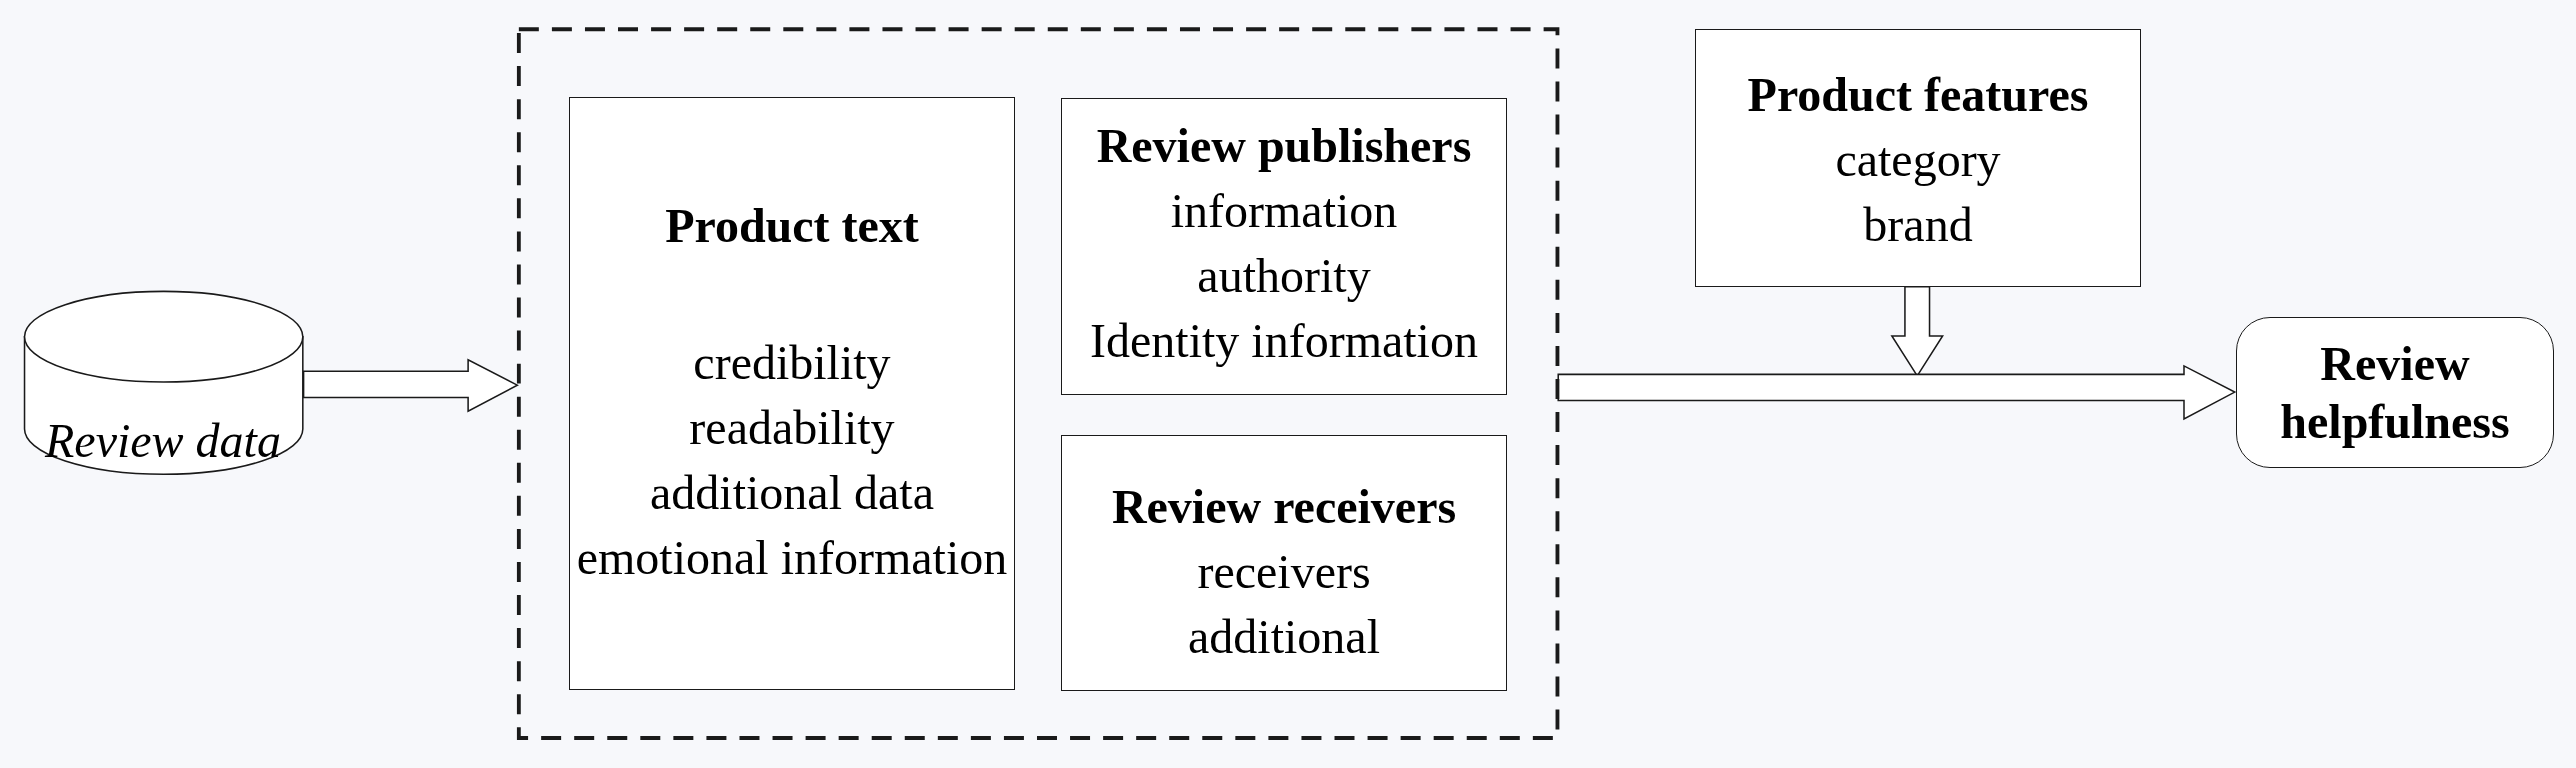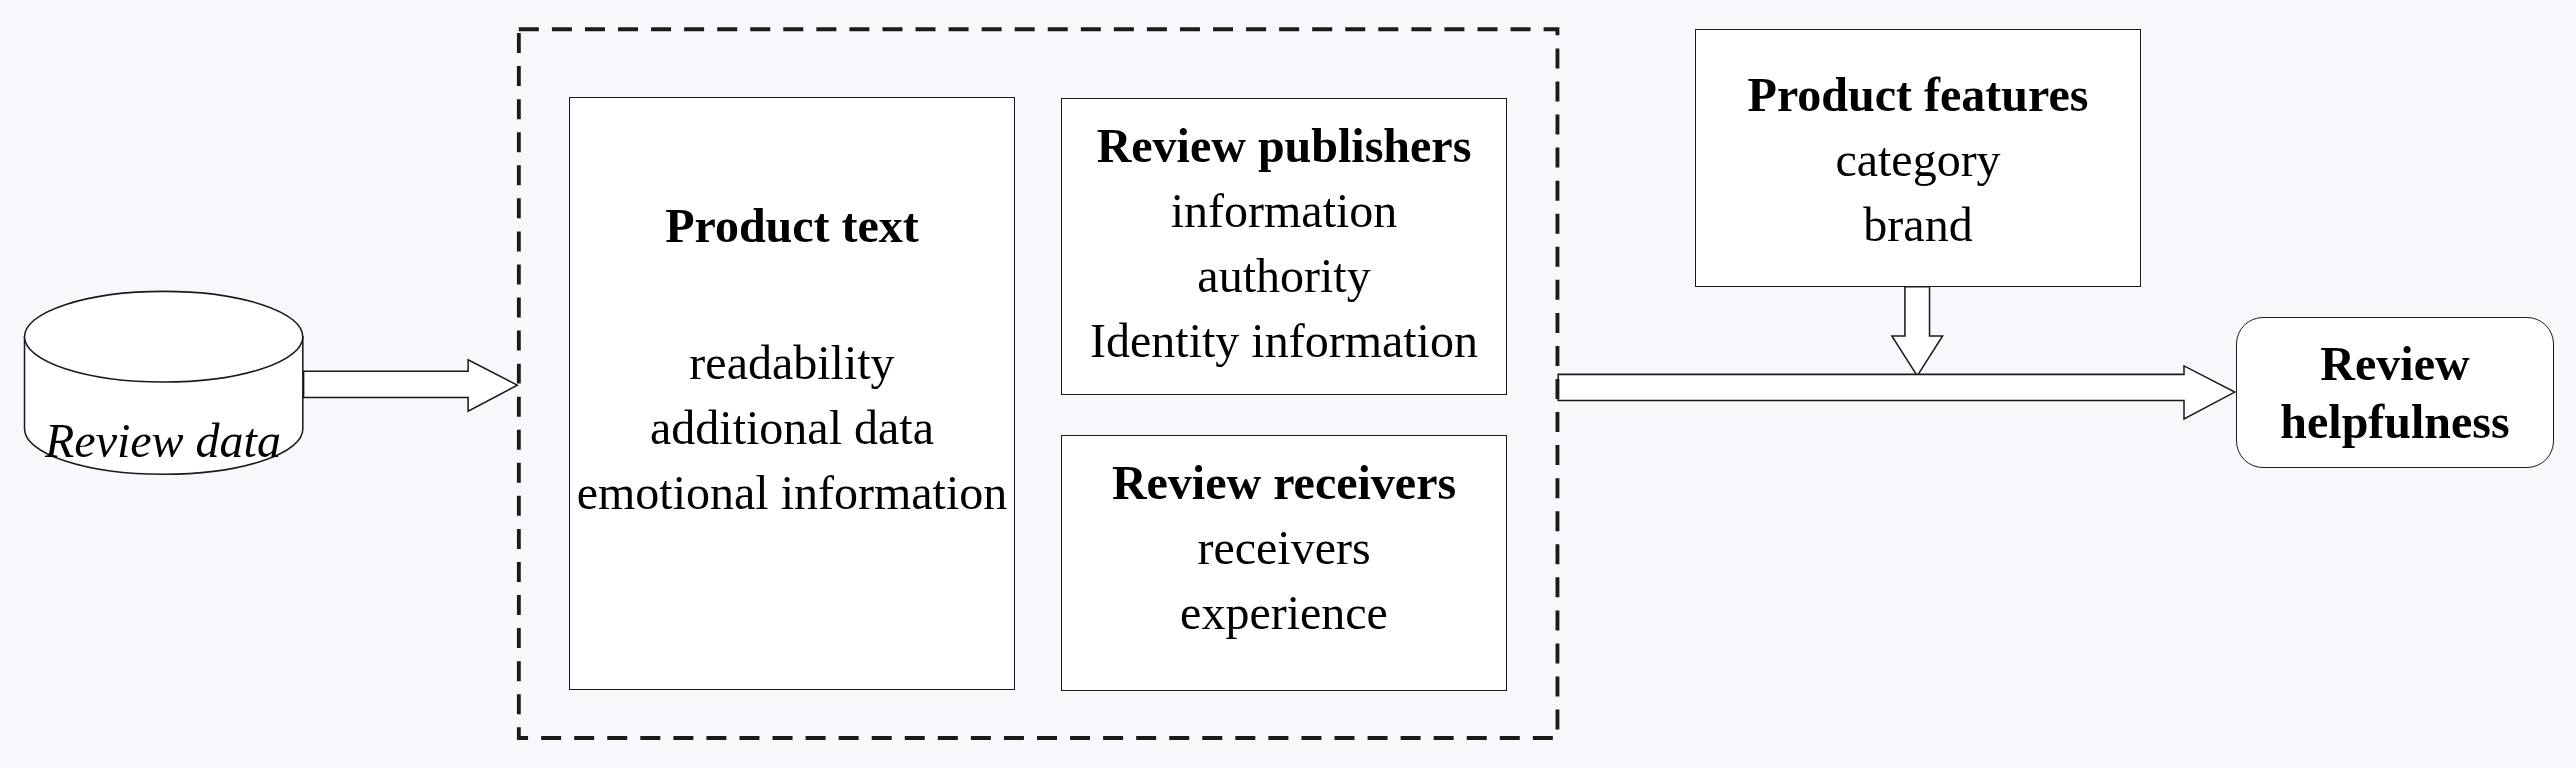--- a/index.html
+++ b/index.html
@@ -24,25 +24,25 @@
   }
   .node .title{font-weight:bold;}
   .rounded{border-radius:34px;}
   .label{
     position:absolute; font-size:48px; line-height:65px; text-align:center;font-style:italic;
   }
   
   #review-text-box{left:569px;top:97px;width:446px;height:593px;padding-top:95px;}
   #review-text-box .items{margin-top:72px;display:flex;flex-direction:column;align-items:center;}
   #review-publishers-box{left:1061px;top:98px;width:446px;height:297px;padding-top:14px;text-align:right;}
-  #review-receivers-box{left:1061px;top:435px;width:446px;height:256px;padding-top:14px;}
+  #review-receivers-box{left:1061px;top:435px;width:446px;height:256px;padding-top:38px;}
   #product-features-box{left:1695px;top:29px;width:446px;height:258px;padding-top:32px;text-align:right;}
   #review-helpfulness-box{
     left:2236px;top:317px;width:318px;height:151px;
-    justify-content:center; font-weight:bold; line-height:58px;border-radius:27px;
+    justify-content:center; font-weight:bold; line-height:58px;
   }
   #review-data-label{left:24px;top:408px;width:278px;}
 </style>
 </head>
 <body>
 
 <div class="stage">
 
   <svg class="layer" viewBox="0 0 3349 999" xmlns="http://www.w3.org/2000/svg">
 
@@ -56,37 +56,38 @@
     <ellipse class="shape" cx="212" cy="438" rx="181" ry="59"></ellipse>
 
     <rect class="dashed-rect" x="674" y="38" width="1351" height="922"></rect>
   </svg>
 
   <div class="label" id="review-data-label">Review data</div>
 
   <div class="node" id="review-text-box">
     <div class="title">Product text</div>
     <div class="items">
+      <div>credibility</div>
       <div>readability</div>
       <div>additional data</div>
       <div>emotional information</div>
     </div>
   </div>
 
   <div class="node" id="review-publishers-box">
     <div class="title">Review publishers</div>
     <div>information</div>
     <div>authority</div>
     <div>Identity information</div>
   </div>
 
   <div class="node" id="review-receivers-box">
     <div class="title">Review receivers</div>
     <div>receivers</div>
-    <div>experience</div>
+    <div>additional</div>
   </div>
 
   <div class="node" id="product-features-box">
     <div class="title">Product features</div>
     <div>category</div>
     <div>brand</div>
   </div>
 
   <div class="node rounded" id="review-helpfulness-box">
     <div>Review</div>

